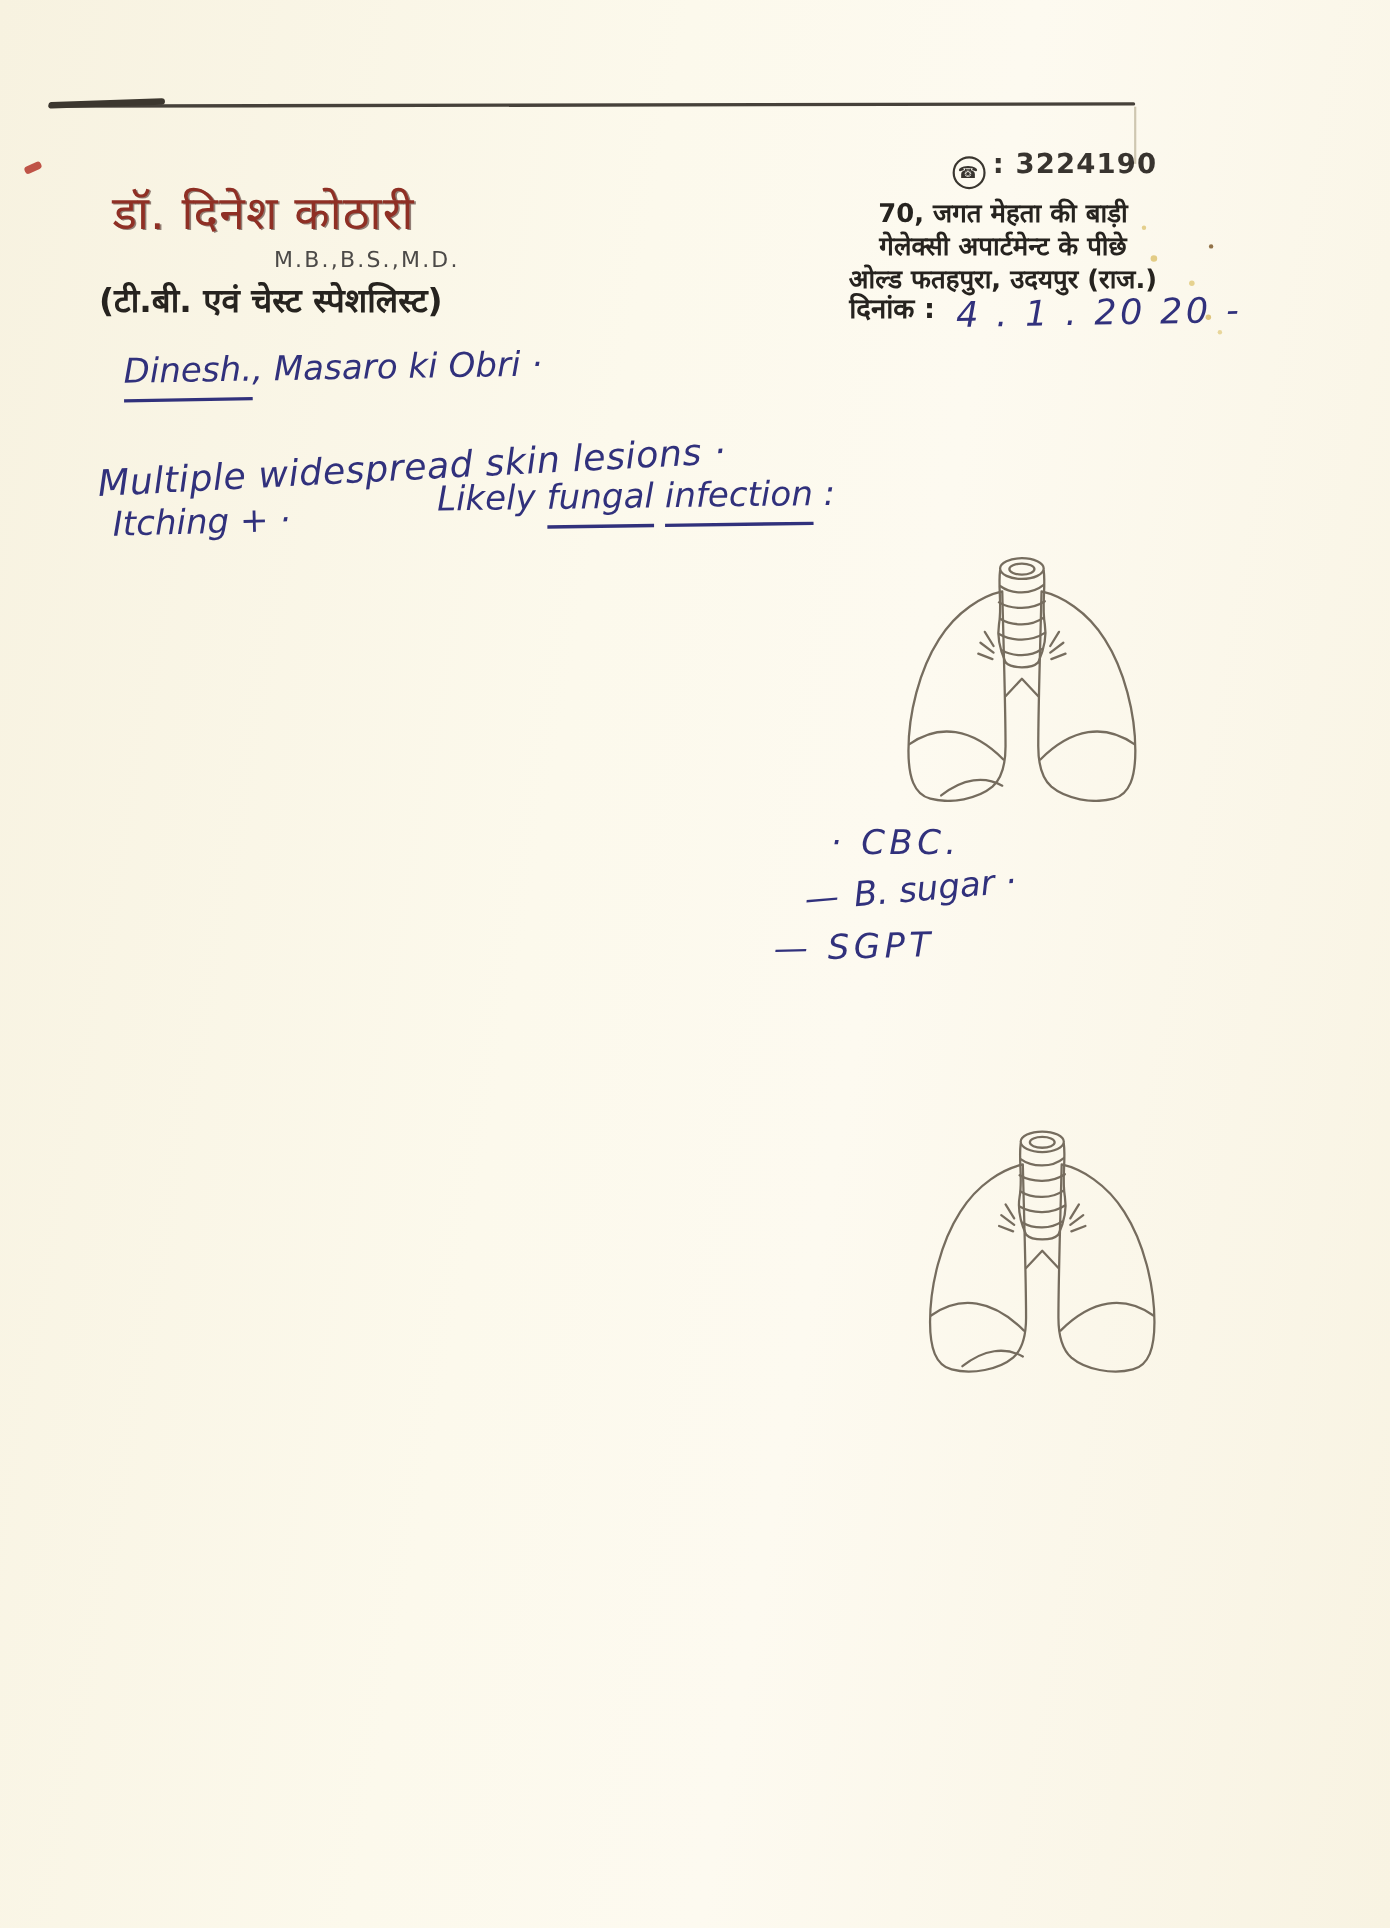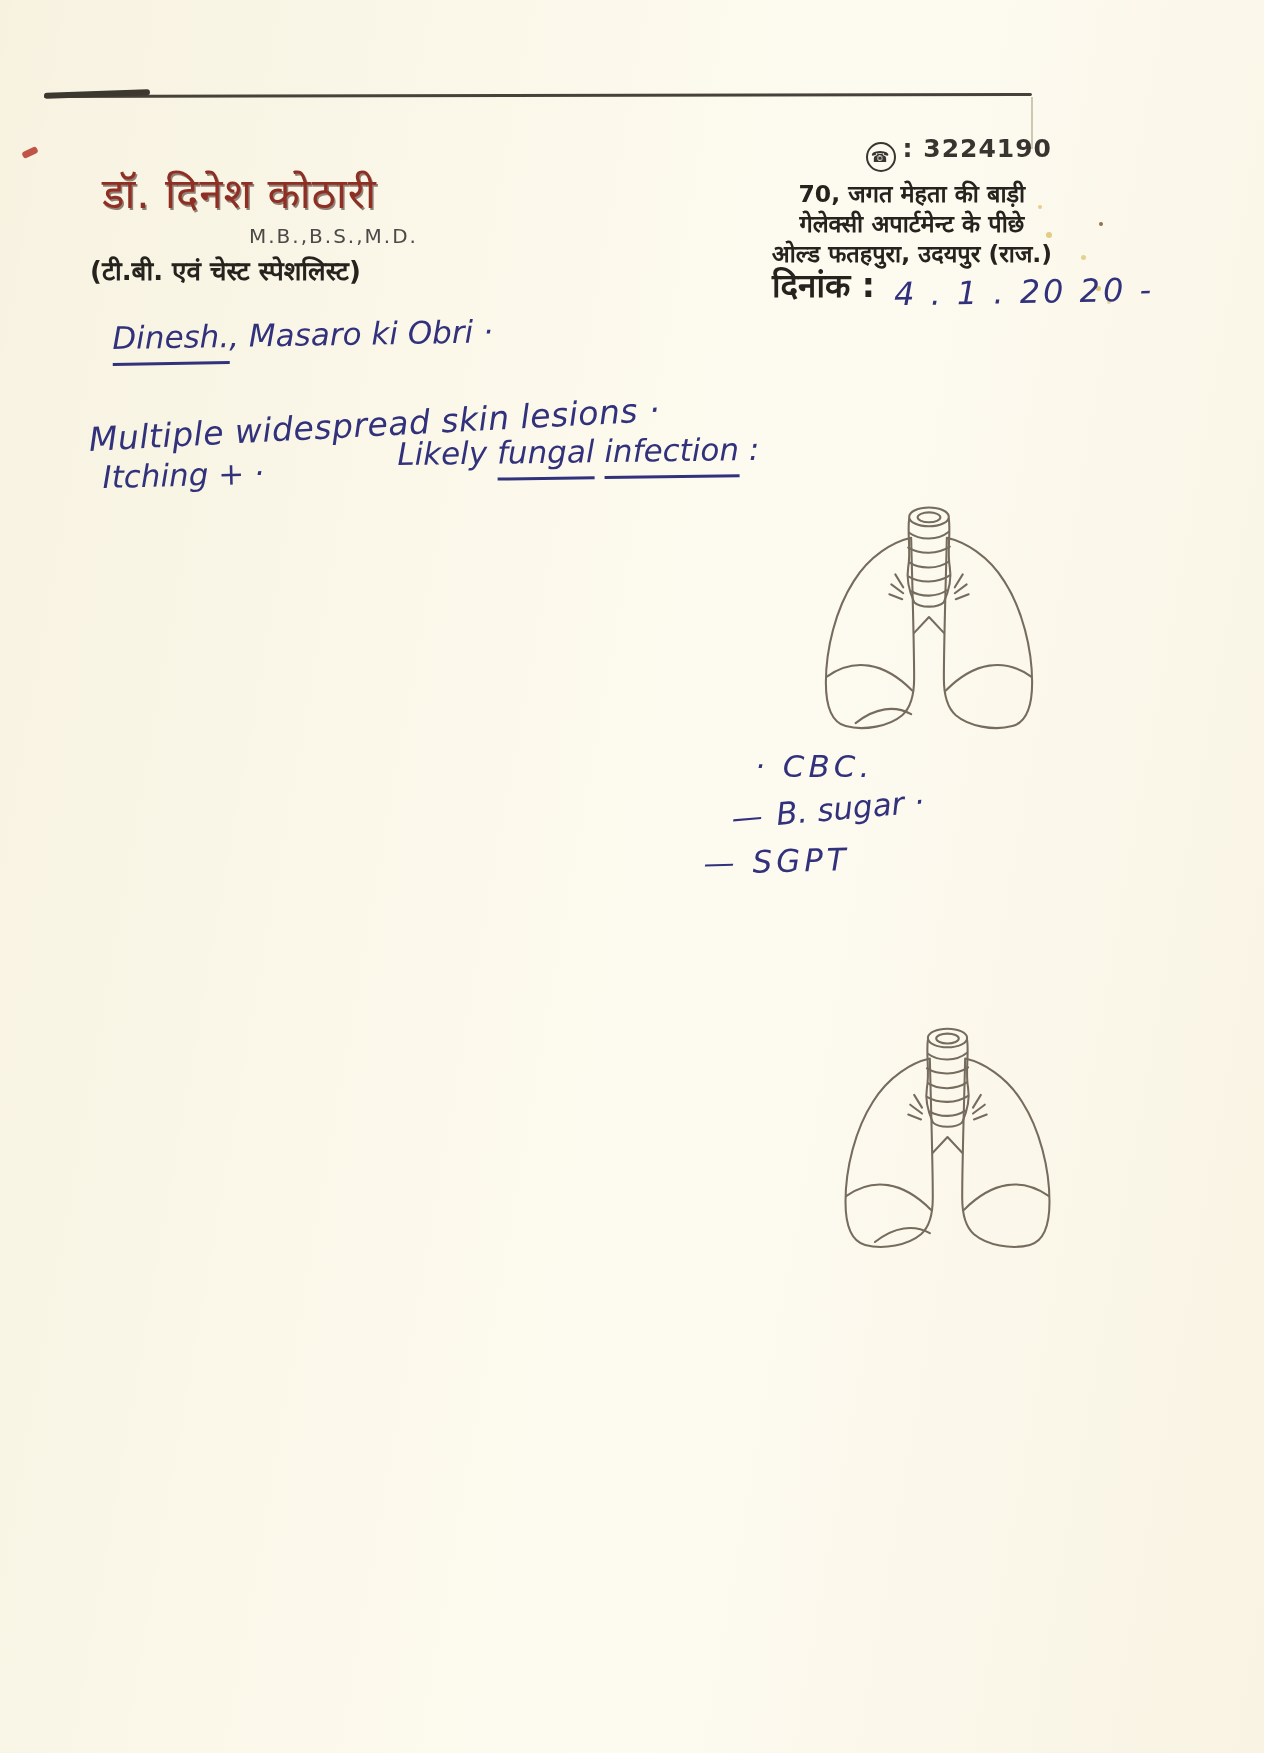--- a/index.html
+++ b/index.html
@@ -14,30 +14,30 @@
   .topline { left:44px; top:94px; width:988px; height:3px; background:#46413a; border-radius:2px; transform:rotate(-0.12deg); }
   .topline-blob { left:44px; top:91px; width:106px; height:6px; background:#3c372f; border-radius:3px; transform:rotate(-2deg); }
   .edge-line { left:1031px; top:97px; width:2px; height:52px; background:#cfc7b1; }
   .red-tick { left:22px; top:149px; width:16px; height:7px; background:#b5372b; border-radius:3px; transform:rotate(-25deg); opacity:.85; }
   .speck { border-radius:50%; }
 
   
   .doc-name { left:102px; top:163px; font-size:42px; font-weight:normal; color:#8f2f24;
               text-shadow:1.5px 1.5px 0 rgba(60,30,25,.55); letter-spacing:1px; }
   .creds { left:236px; top:224px; font-size:20px; color:#4c4a48; letter-spacing:2px;margin-left:13px; }
-  .specialty { left:90px; top:252px; font-size:26px; font-weight:bold; color:#26231f; }
+  .specialty { left:90px; top:252px; font-size:30px; font-weight:bold; color:#26231f; }
 
   .right-block { right:212px; top:134px; text-align:right; }
   .phone-row { font-size:25px; font-weight:bold; color:#38342f; letter-spacing:1px; margin-bottom:7px; }
   .phone-badge { display:inline-flex; width:26px; height:26px; border:2.5px solid #3a362f; border-radius:50%;
                  align-items:center; justify-content:center; font-size:15px; vertical-align:-5px; margin-right:7px; }
   .addr { font-size:23.5px; font-weight:bold; color:#26231f; line-height:30px;text-align:center; }
 
   .date-row { left:772px; top:262px; white-space:nowrap; }
-  .date-label { font-size:33px; font-weight:bold; color:#26231f; vertical-align:6px; }
+  .date-label { font-size:25px; font-weight:bold; color:#26231f; vertical-align:6px; }
   .date-value { font-size:32px; color:#31317c; font-style:italic; letter-spacing:3px; margin-left:14px;
                 display:inline-block; transform:rotate(-1deg); }
 
   
   .ink { color:#31317c; font-style:italic; }
   .patient-line { left:112px; top:320px; font-size:31px; transform:rotate(-1deg); transform-origin:left top; white-space:nowrap; }
   .u-ink { border-bottom:3px solid #31317c; padding-bottom:7px; }
   .symptom-line { left:88px; top:420px; font-size:33px; letter-spacing:.5px; transform:rotate(-3deg);
                   transform-origin:left top; white-space:nowrap; }
   .assessment-line { left:397px; top:436px; font-size:31px; transform:rotate(-0.8deg); transform-origin:left top; white-space:nowrap; }

